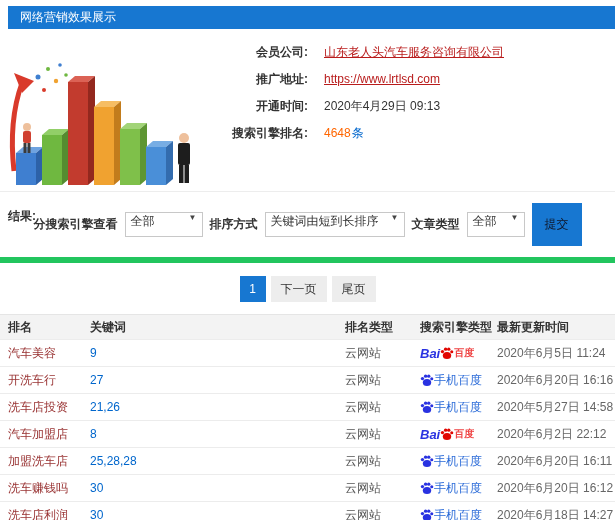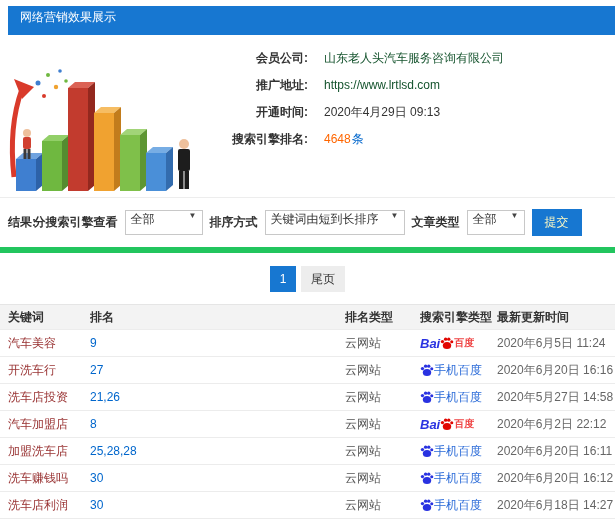--- a/index.html
+++ b/index.html
@@ -1,45 +1,45 @@
 <!DOCTYPE html>
 <html><head>
 <meta charset="utf-8">
 <style>
   * { box-sizing: border-box; margin: 0; padding: 0; }
   html,body { width:615px; height:520px; background:#fff; overflow:hidden;
     font-family:"Liberation Sans","DejaVu Sans",sans-serif; font-size:12px; color:#333; }
 
   
-  .topbar { margin:6px 0 0 8px; height:29px; line-height:23px; background:#1777d1;
+  .topbar { margin:6px 0 0 8px; height:23px; line-height:23px; background:#1777d1;
     color:#fff; padding-left:12px; font-size:12px; }
 
   
   .info-section { display:flex; padding:6px 0 4px 0; border-bottom:1px solid #ededed; }
   .chart-wrap { width:200px; height:152px; flex:0 0 auto; }
   .info-rows { flex:1; padding-top:8px; }
   .info-row { display:flex; margin-bottom:9px; line-height:18px; }
   .info-label { width:108px; text-align:right; font-weight:bold; color:#333; margin-right:16px; white-space:nowrap; }
   .info-value { color:#333; }
-  .link { color:#14532d; cursor:pointer; }
+  .link { color:#b91c1c; cursor:pointer;text-decoration:underline; }
   .orange { color:#ff6600; }
   .suffix-blue { color:#0066cc; margin-left:1px; }
 
   
   .filter-bar { position:relative; padding:11px 16px; border-bottom:6px solid #22c55e; }
   .result-label { position:absolute; left:8px; top:16px; font-weight:bold; }
   .filters { display:flex; justify-content:center; align-items:center; gap:7px; }
   .filters .flabel { font-weight:bold; color:#333; }
   .fake-select { display:inline-flex; align-items:flex-start; justify-content:space-between;
     border:1px solid #c8c8c8; background:#fff; height:25px; padding:0 5px; cursor:pointer; }
   .fake-select .caret { font-size:8px; color:#444; margin-left:8px; }
   .sel-engine { width:78px; }
   .sel-sort { width:140px; }
   .sel-type { width:58px; }
-  .submit-btn { background:#1777d1; color:#fef9c3; border:0; height:27px; padding:0 13px;
+  .submit-btn { background:#1777d1; color:#0f172a; border:0; height:43px; padding:0 13px;
     font-size:12px; cursor:pointer; font-family:inherit; }
 
   
   .pagination { display:flex; justify-content:center; align-items:center; gap:5px; padding:13px 0 12px; }
   .page-current { background:#1777d1; color:#fff; min-width:26px; height:26px; line-height:26px;
     text-align:center; cursor:pointer; }
   .page-btn { background:#ededed; color:#333; height:26px; line-height:26px; padding:0 10px; cursor:pointer; }
 
   
   .thead, .trow { display:grid; grid-template-columns:82px 255px 75px 77px 1fr;
@@ -167,27 +167,28 @@
     <span class="fake-select sel-type">
       <span>全部</span>
       <span class="caret">▼</span>
     </span>
     <button class="submit-btn">提交</button>
   </div>
 </div>
 
 <div class="pagination">
   <span class="page-current">1</span>
+  <span class="page-btn">下一页</span>
   <span class="page-btn">尾页</span>
 </div>
 
 <div>
   <div class="thead">
+    <span class="cell">排名</span>
     <span class="cell">关键词</span>
-    <span class="cell">排名</span>
     <span class="cell">排名类型</span>
     <span class="cell">搜索引擎类型</span>
     <span class="cell">最新更新时间</span>
   </div>
 
   <div class="trow">
     <span class="cell keyword">汽车美容</span>
     <span class="cell rank">9</span>
     <span class="cell rank-type">云网站</span>
     <span class="cell engine-cell">

